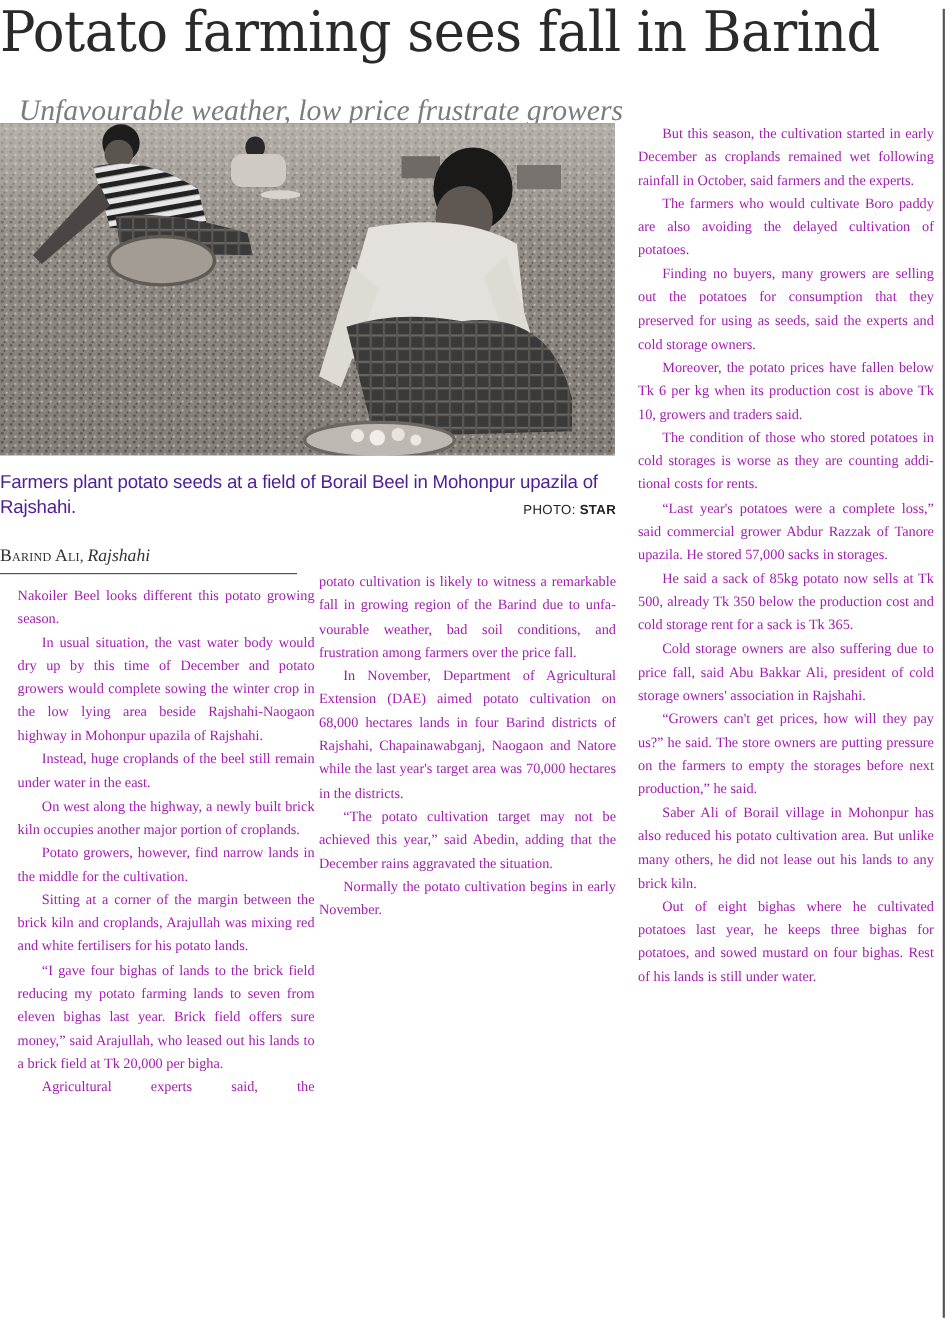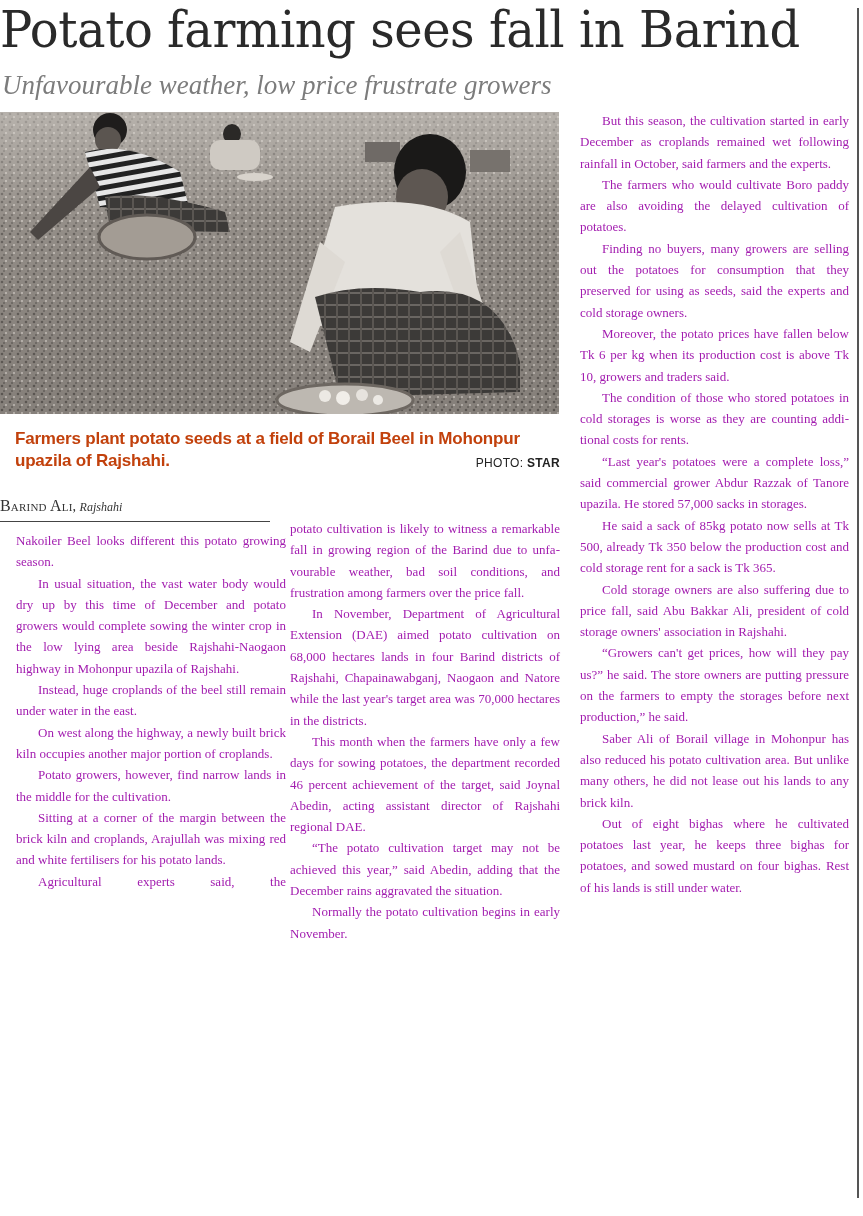--- a/index.html
+++ b/index.html
@@ -11,46 +11,46 @@
       font-family: "DejaVu Serif", "Liberation Serif", serif; font-size: 51px; line-height: 72px;
       color: #2a2a2a; letter-spacing: -0.5px; white-space: nowrap; transform: scaleX(0.94); transform-origin: left top; }
     .subhead { position: absolute; left: 2px; top: 68px; font-family: "Liberation Serif", serif; font-style: italic;
       font-size: 27px; line-height: 34px; color: #7c7c7c; white-space: nowrap; }
 
     .photo { position: absolute; left: 0; top: 112px; width: 559px; height: 302px; overflow: hidden;
       background: #8a8580; }
     .photo svg { display: block; }
 
     .caption { position: absolute; left: 0; top: 428px; width: 560px; font-family: "Liberation Sans", sans-serif;
-      font-weight: bold; font-size: 17px; line-height: 22px; color: #c2410c; letter-spacing: -0.2px; padding-left: 15px; }
+      font-weight: normal; font-size: 17px; line-height: 22px; color: #4c1d95; letter-spacing: -0.2px; }
     .credit { position: absolute; right: 303px; top: 456px; font-family: "Liberation Sans", sans-serif; font-size: 12px;
       color: #222; letter-spacing: 0.3px; }
     .credit b { font-weight: bold; }
 
     .byline { position: absolute; left: 0; top: 497px; width: 270px; font-family: "Liberation Serif", serif;
       font-size: 14px; color: #333; padding-bottom: 6px; border-bottom: 1.5px solid #444; }
     .byline .name { font-variant: small-caps; font-size: 16px; letter-spacing: 0.2px; }
-    .byline .place { font-style: italic; font-size: 12px; }
+    .byline .place { font-style: italic; font-size: 16px; }
 
     .col { position: absolute; font-family: "Liberation Serif", "DejaVu Serif", serif; font-size: 13px;
       line-height: 21.3px; color: #a21caf; text-align: justify; hyphens: manual; }
     .col p { margin: 0; text-indent: 22px; }
     .col p.first { text-indent: 0; }
     .col1 { left: 16px; top: 530px; width: 270px; }
     .col2 { left: 290px; top: 518px; width: 270px; }
     .col3 { left: 580px; top: 110px; width: 269px; }
   </style>
 </head>
 <body>
 
 <div class="page">
   <div class="right-rule"></div>
 
   <h1 class="headline" style="margin:0;font-weight:normal;">Potato farming sees fall in Barind</h1>
-  <h2 class="subhead" style="margin:0;font-weight:normal;">Unfavourable weather, low price frustrate growers</h2>
+  <h2 class="subhead" style="margin:15px;font-weight:normal;">Unfavourable weather, low price frustrate growers</h2>
 
   <div class="photo" title="Farmers planting potato seeds in a field (black-and-white photo)">
     <svg width="559" height="302" viewBox="0 0 559 302">
       <defs>
         <pattern id="soil" width="8" height="8" patternUnits="userSpaceOnUse">
           <rect width="8" height="8" fill="#8d8781"></rect>
           <circle cx="2" cy="2" r="1.3" fill="#5e5955"></circle>
           <circle cx="6" cy="5" r="1" fill="#c9c4bd"></circle>
           <circle cx="4" cy="7" r="0.8" fill="#4a4643"></circle>
         </pattern>
@@ -107,27 +107,27 @@
     <span class="name">Barind Ali</span><span>, </span><span class="place">Rajshahi</span>
   </div>
 
   <div class="col col1">
     <p class="first">Nakoiler Beel looks different this potato growing season.</p>
     <p>In usual situation, the vast water body would dry up by this time of December and potato growers would complete sowing the winter crop in the low lying area beside Rajshahi-Naogaon highway in Mohonpur upazila of Rajshahi.</p>
     <p>Instead, huge croplands of the beel still remain under water in the east.</p>
     <p>On west along the highway, a newly built brick kiln occupies another major portion of croplands.</p>
     <p>Potato growers, however, find narrow lands in the middle for the cultivation.</p>
     <p>Sitting at a corner of the margin between the brick kiln and croplands, Arajullah was mixing red and white fertilisers for his potato lands.</p>
+    <p>“I gave four bighas of lands to the brick field reducing my potato farming lands to seven from eleven bighas last year. Brick field offers sure money,” said Arajullah, who leased out his lands to a brick field at Tk 20,000 per bigha.</p>
     <p style="text-align:justify;text-align-last:justify;">Agricultural experts said, the</p>
   </div>
 
   <div class="col col2">
     <p class="first">potato cultivation is likely to wit­ness a remarkable fall in growing region of the Barind due to unfa­vourable weather, bad soil condi­tions, and frustration among farmers over the price fall.</p>
     <p>In November, Department of Agricultural Extension (DAE) aimed potato cultivation on 68,000 hectares lands in four Barind districts of Rajshahi, Chapainawabganj, Naogaon and Natore while the last year's target area was 70,000 hectares in the districts.</p>
-    <p>This month when the farmers have only a few days for sowing potatoes, the department recorded 46 percent achievement of the target, said Joynal Abedin, acting assistant director of Rajshahi regional DAE.</p>
     <p>“The potato cultivation target may not be achieved this year,” said Abedin, adding that the December rains aggravated the situation.</p>
     <p>Normally the potato cultivation begins in early November.</p>
   </div>
 
   <div class="col col3">
     <p>But this season, the cultivation started in early December as croplands remained wet following rainfall in October, said farmers and the experts.</p>
     <p>The farmers who would culti­vate Boro paddy are also avoiding the delayed cultivation of potatoes.</p>
     <p>Finding no buyers, many grow­ers are selling out the potatoes for consumption that they preserved for using as seeds, said the experts and cold storage owners.</p>
     <p>Moreover, the potato prices have fallen below Tk 6 per kg when its production cost is above Tk 10, growers and traders said.</p>
     <p>The condition of those who stored potatoes in cold storages is worse as they are counting addi­tional costs for rents.</p>

